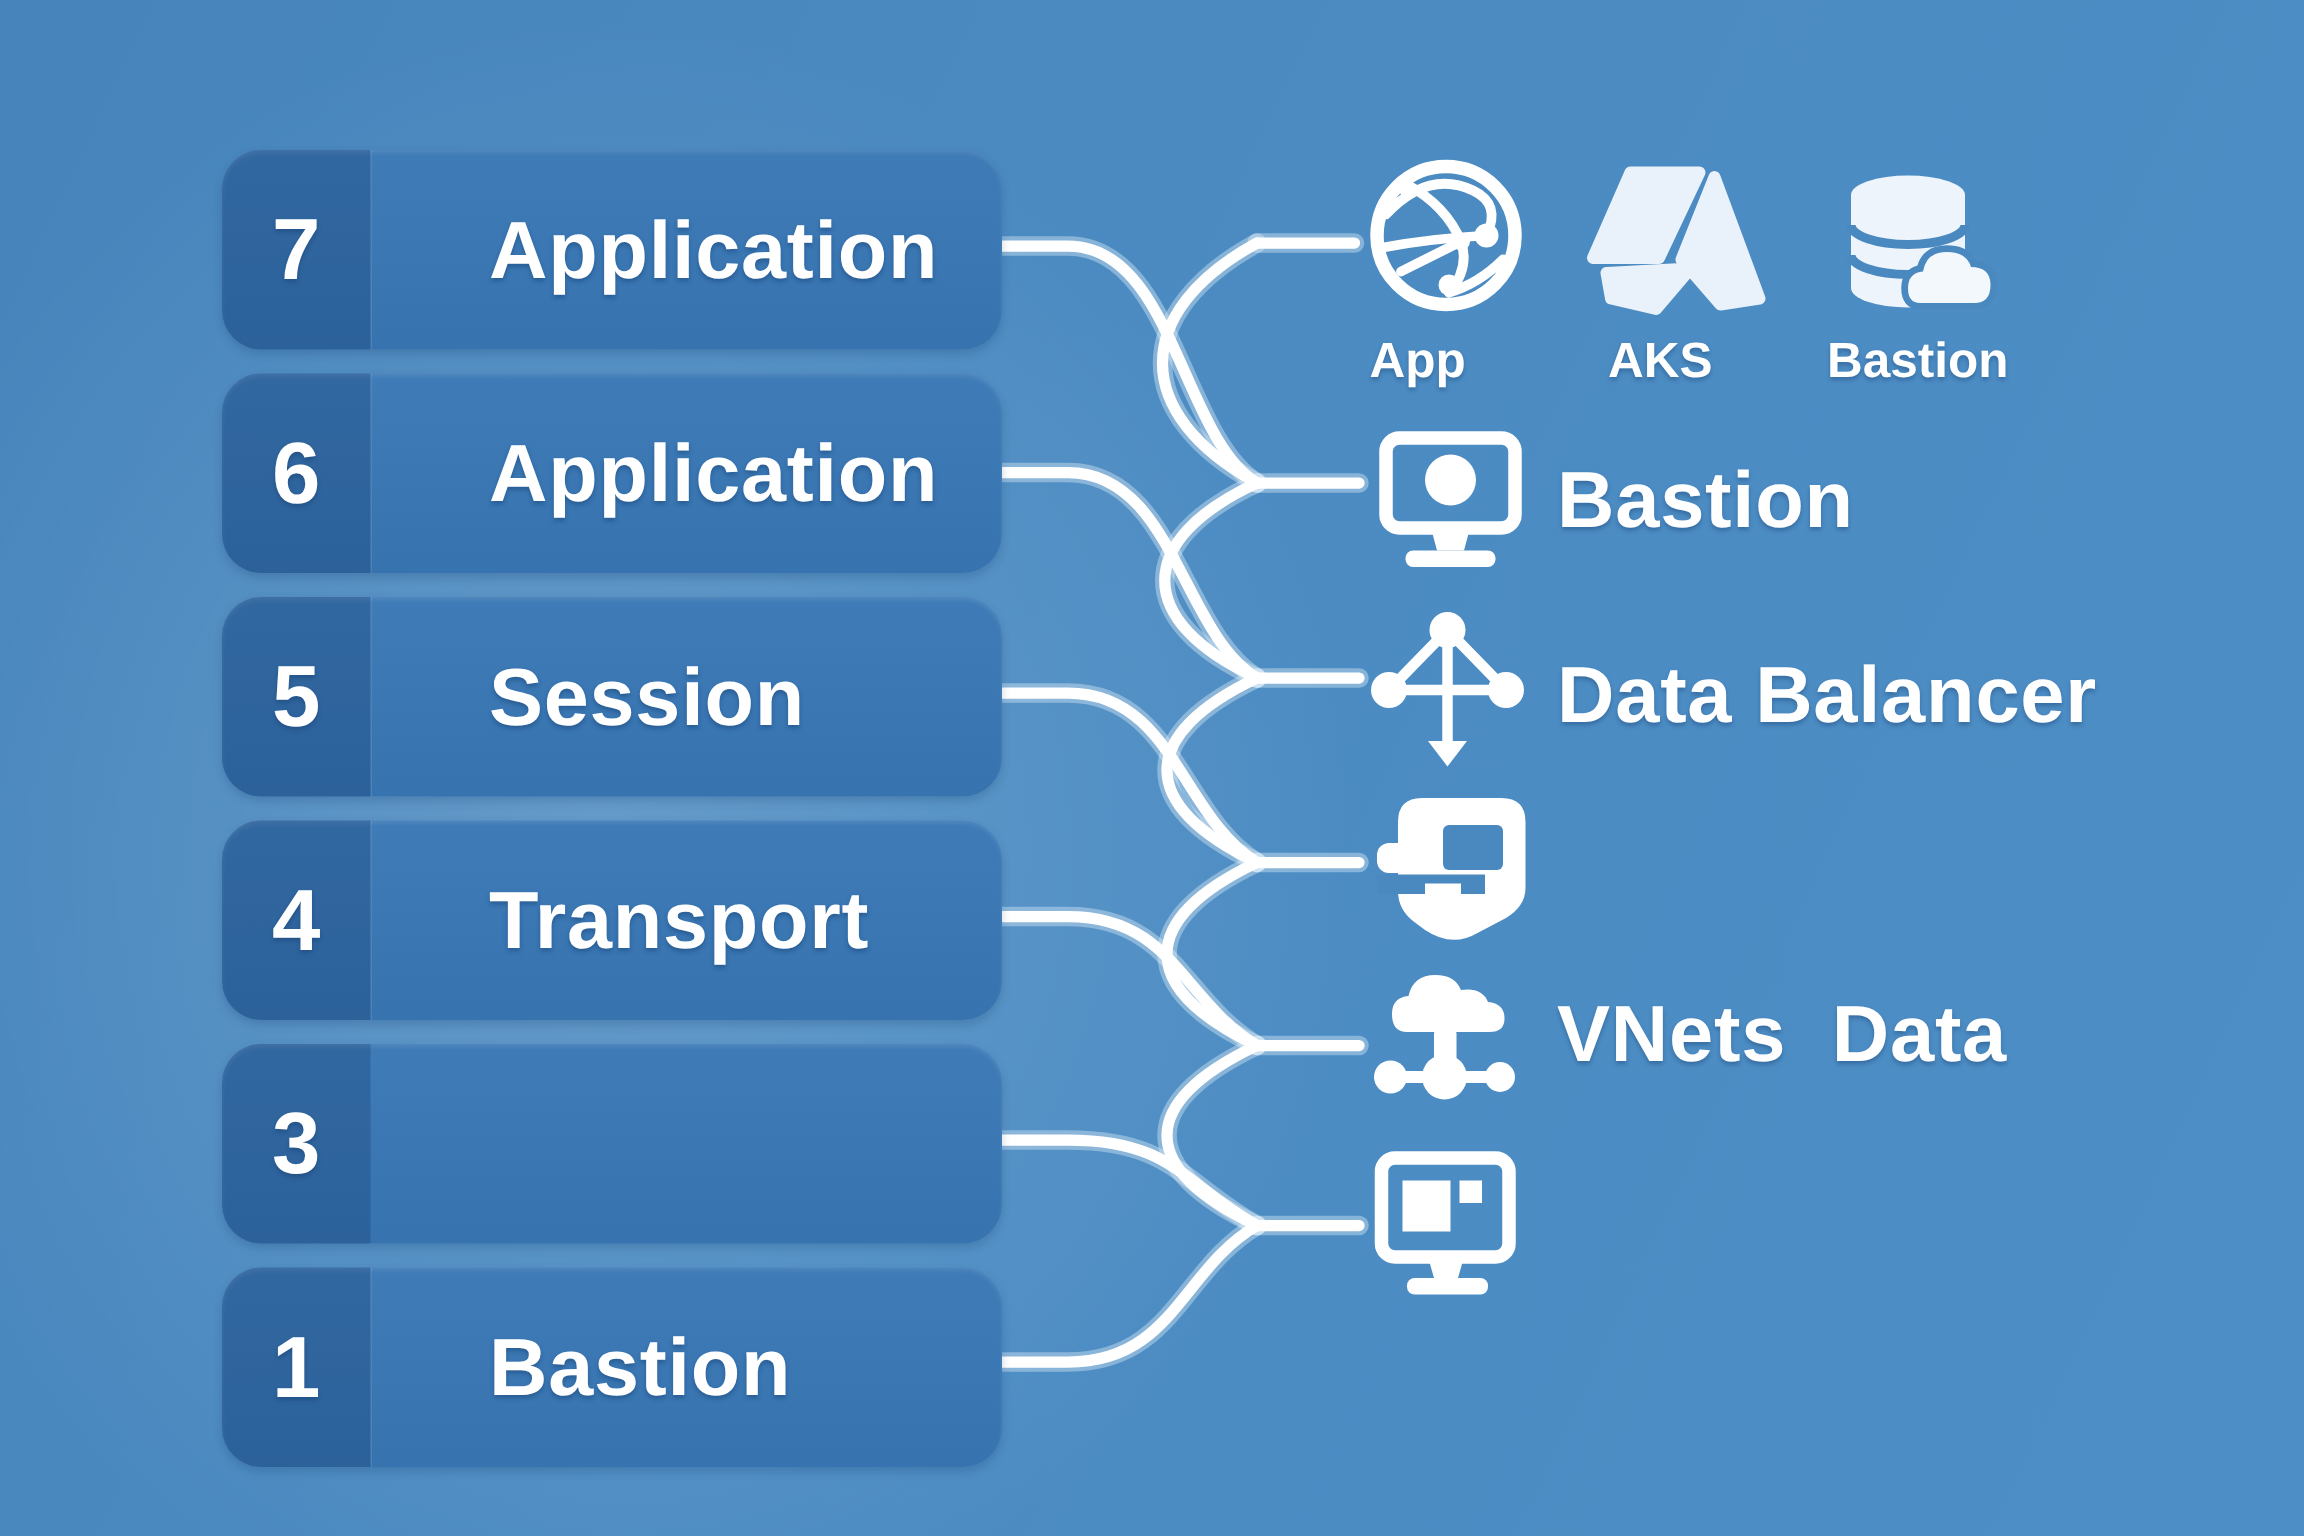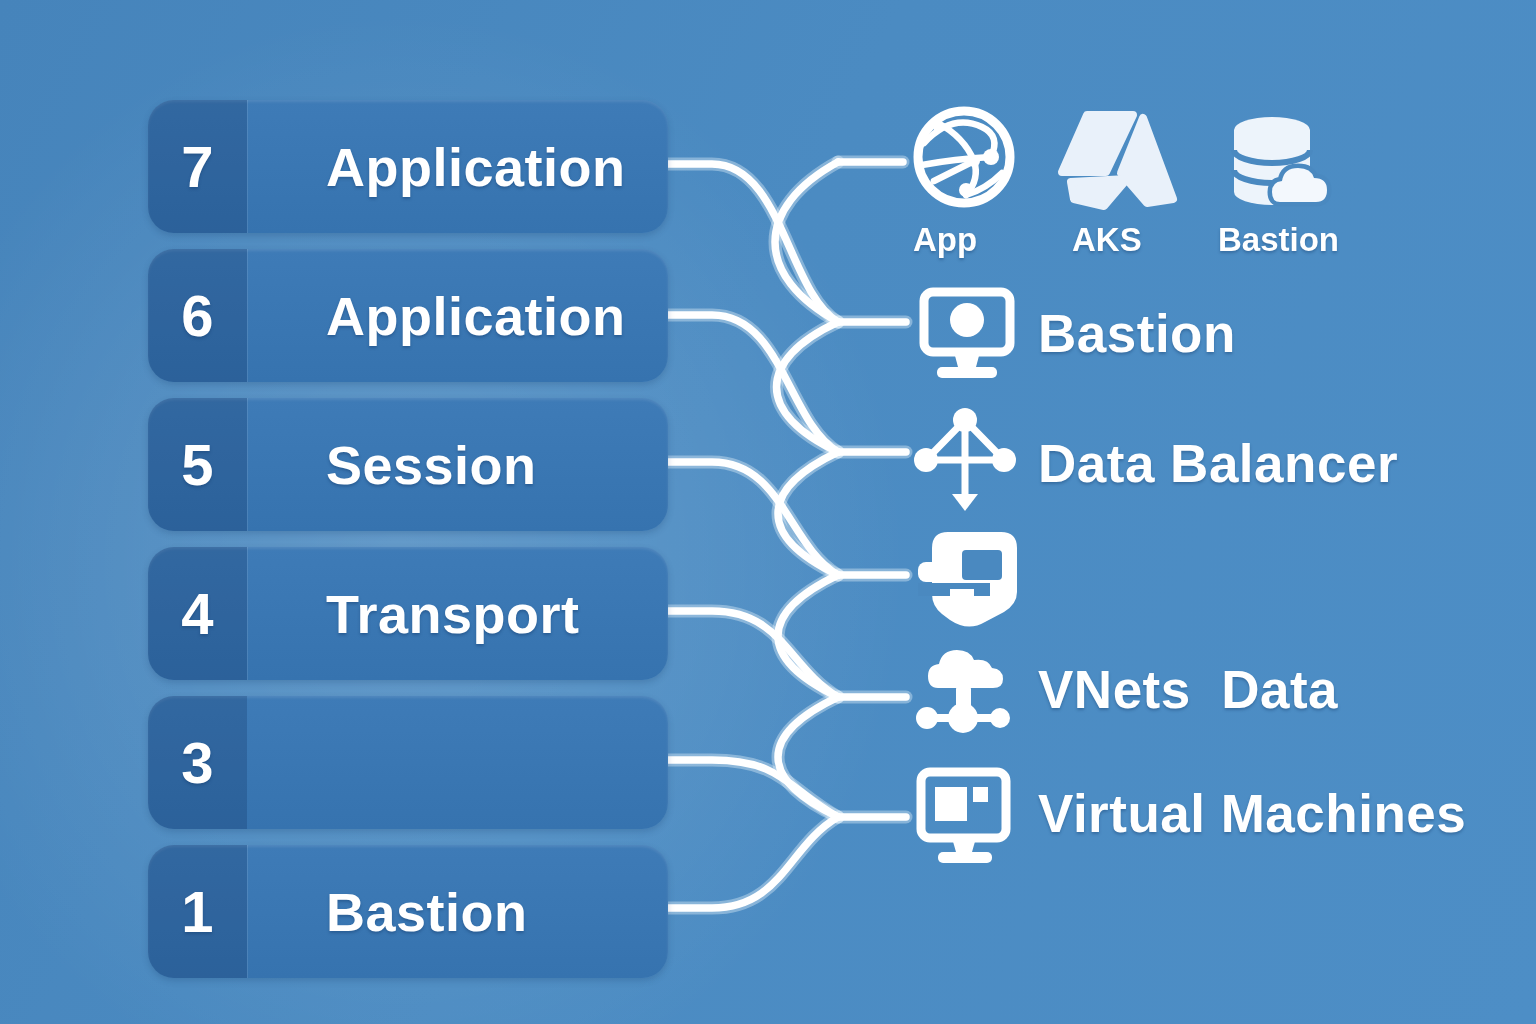--- a/index.html
+++ b/index.html
@@ -199,15 +199,14 @@
   </svg>
   <div class="svc-label" style="top:666px">VNets  Data</div>
 
   <svg class="icon" style="left:913px;top:764px" width="102" height="102" viewBox="0 0 102 102">
     <rect x="8" y="8" width="85" height="66" rx="9" fill="none" stroke="#ffffff" stroke-width="9"></rect>
     <rect x="22" y="23" width="32" height="34" fill="#ffffff"></rect>
     <rect x="60" y="23" width="15" height="15" fill="#ffffff"></rect>
     <polygon points="39,74 63,74 59,88 43,88" fill="#ffffff"></polygon>
     <rect x="25" y="88" width="54" height="11" rx="5" fill="#ffffff"></rect>
   </svg>
-  <div class="svc-label" style="top:790px">Virtual Machines</div>
 
 </div>
 
 </body></html>

